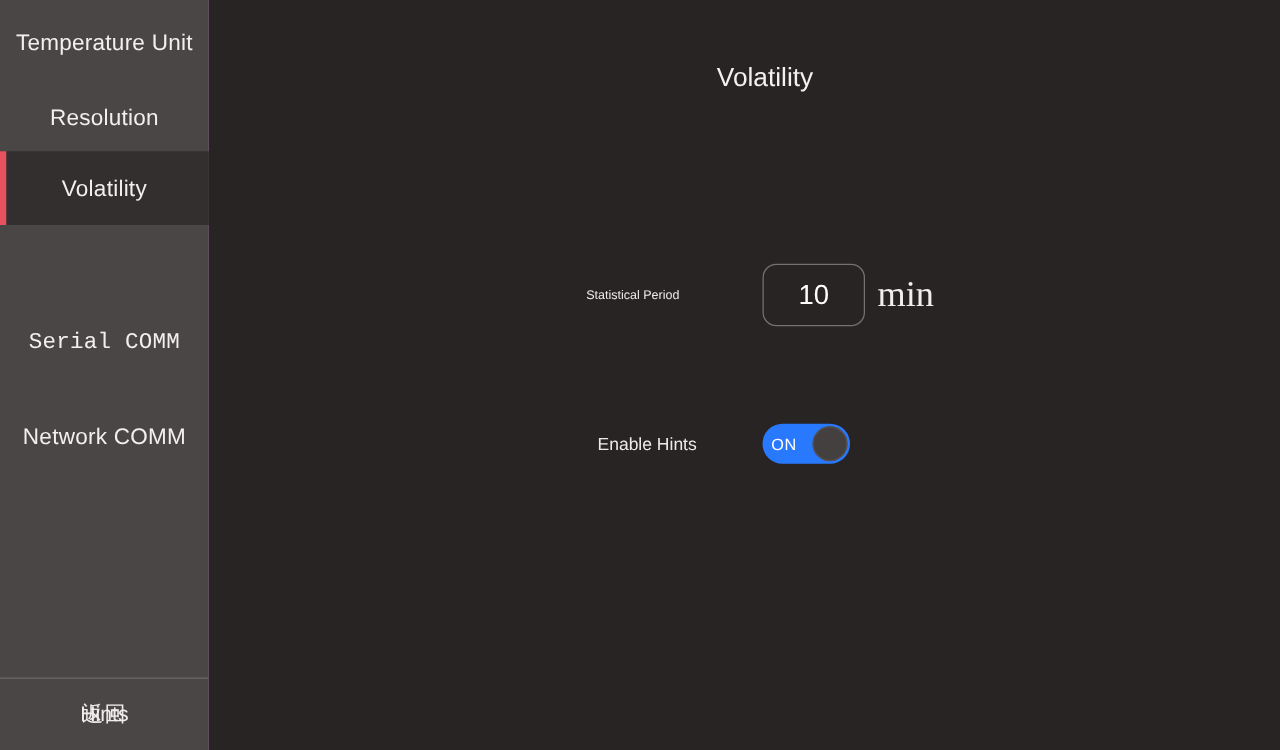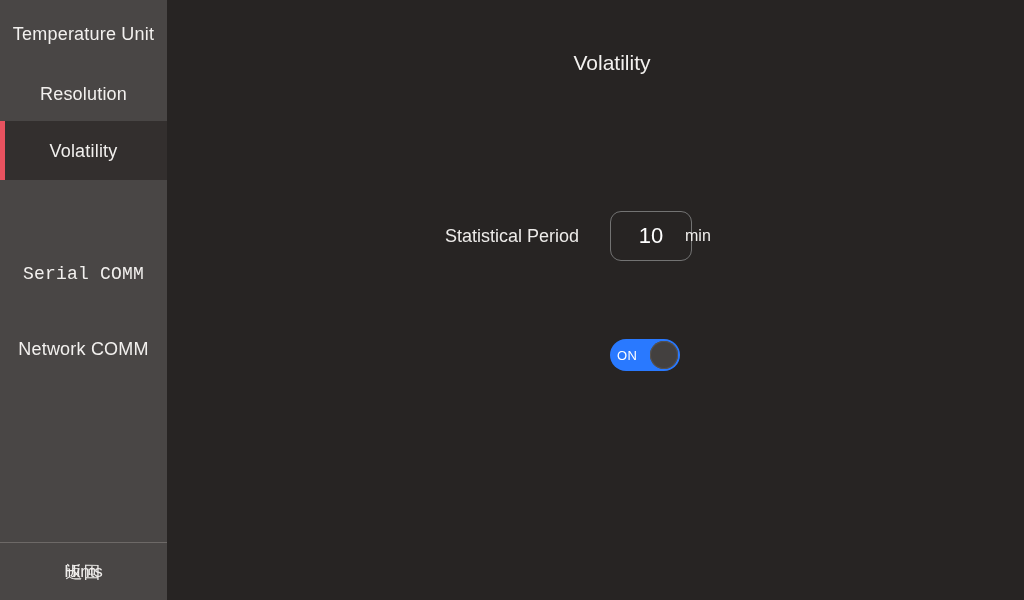--- a/index.html
+++ b/index.html
@@ -112,55 +112,56 @@
 
   
   #row-period {
     position: absolute;
     left: 0; top: 211px;
     width: 857px;
     height: 50px;
   }
   #period-label {
     position: absolute;
-    left: 278px; top: 0;
+    left: 302px; top: 0;
     width: 107px;
     height: 50px;
     display: flex;
     align-items: center;
     justify-content: flex-start;
     color: #edebe9;
-    font-size: 18px;
+    font-size: 10px;
     white-space: nowrap;
   }
   #period-input {
     position: absolute;
     left: 443px; top: 0;
     width: 82px;
     height: 50px;
     box-sizing: border-box;
     border: 1px solid #737373;
     border-radius: 11px;
     background: #272423;
     display: flex;
     align-items: center;
     justify-content: center;
     color: #ffffff;
     font-size: 22px;
     cursor: text;
   }
   #period-unit {
     position: absolute;
-    left: 518px; top: 0;
+    left: 535px; top: 0;
     height: 50px;
     display: flex;
     align-items: center;
     color: #f1efed;
-    font-size: 16px;
-    white-space: nowrap;
+    font-size: 29px;
+    white-space: nowrap;
+    font-family: Liberation Serif, serif;
   }
 
   
   #row-hints {
     position: absolute;
     left: 0; top: 338px;
     width: 857px;
     height: 34px;
   }
   #hints-label {
@@ -251,20 +252,21 @@
 
     <div id="page-title">Volatility</div>
 
     <div id="row-period">
       <div id="period-label">Statistical Period</div>
       <div id="period-input" placeholder="10">10</div>
       <div id="period-unit">min</div>
     </div>
 
     <div id="row-hints">
+      <div id="hints-label">Enable Hints</div>
       <div id="hints-toggle">
         <span class="toggle-text">ON</span>
         <span class="toggle-knob"></span>
       </div>
     </div>
 
   </div>
 </div>
 
 </body></html>

